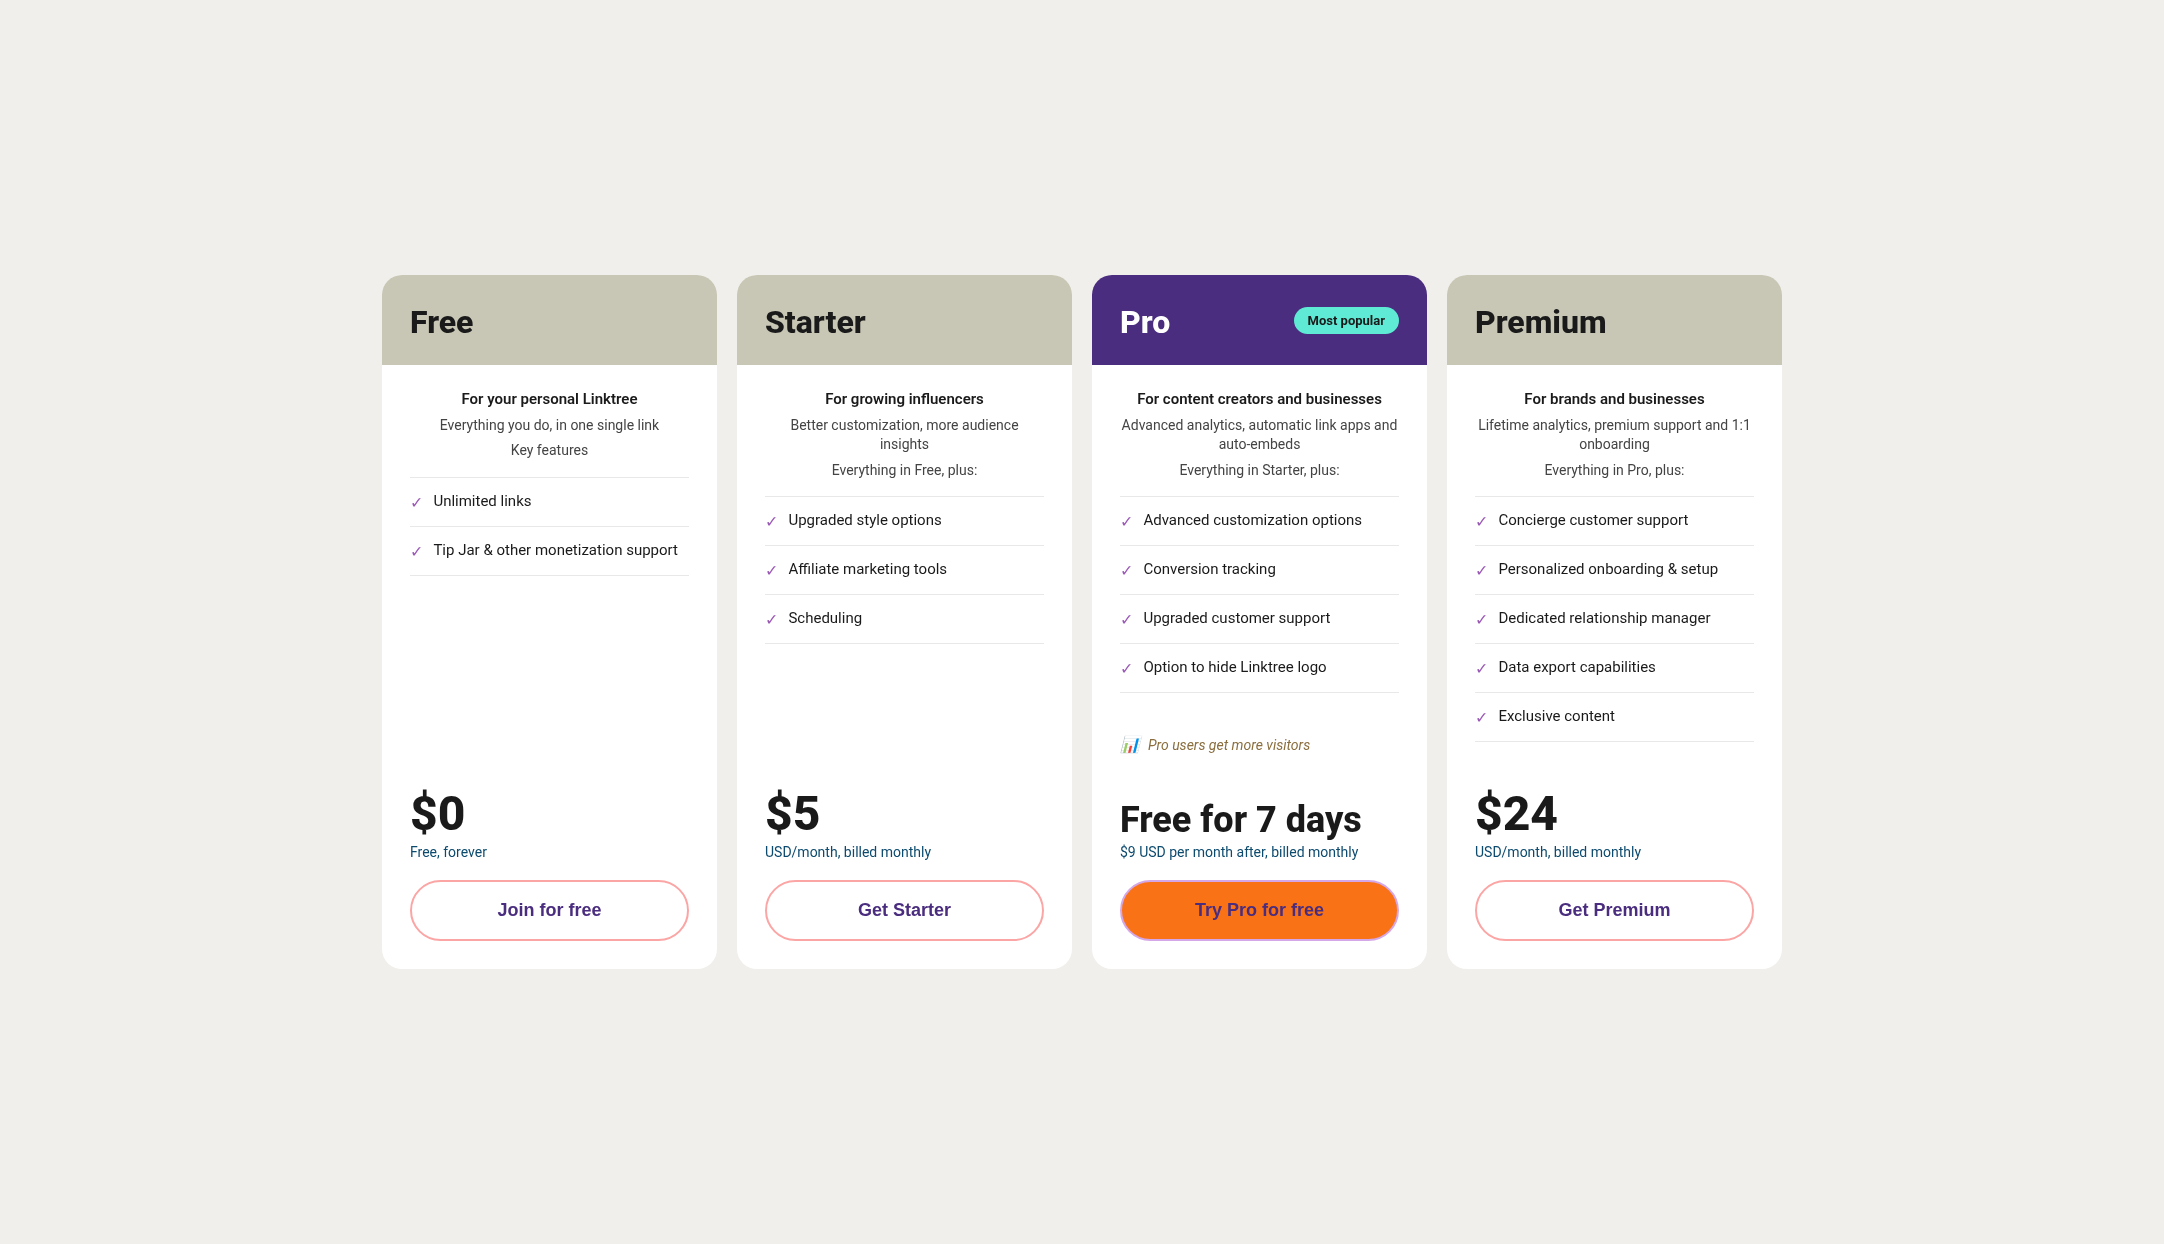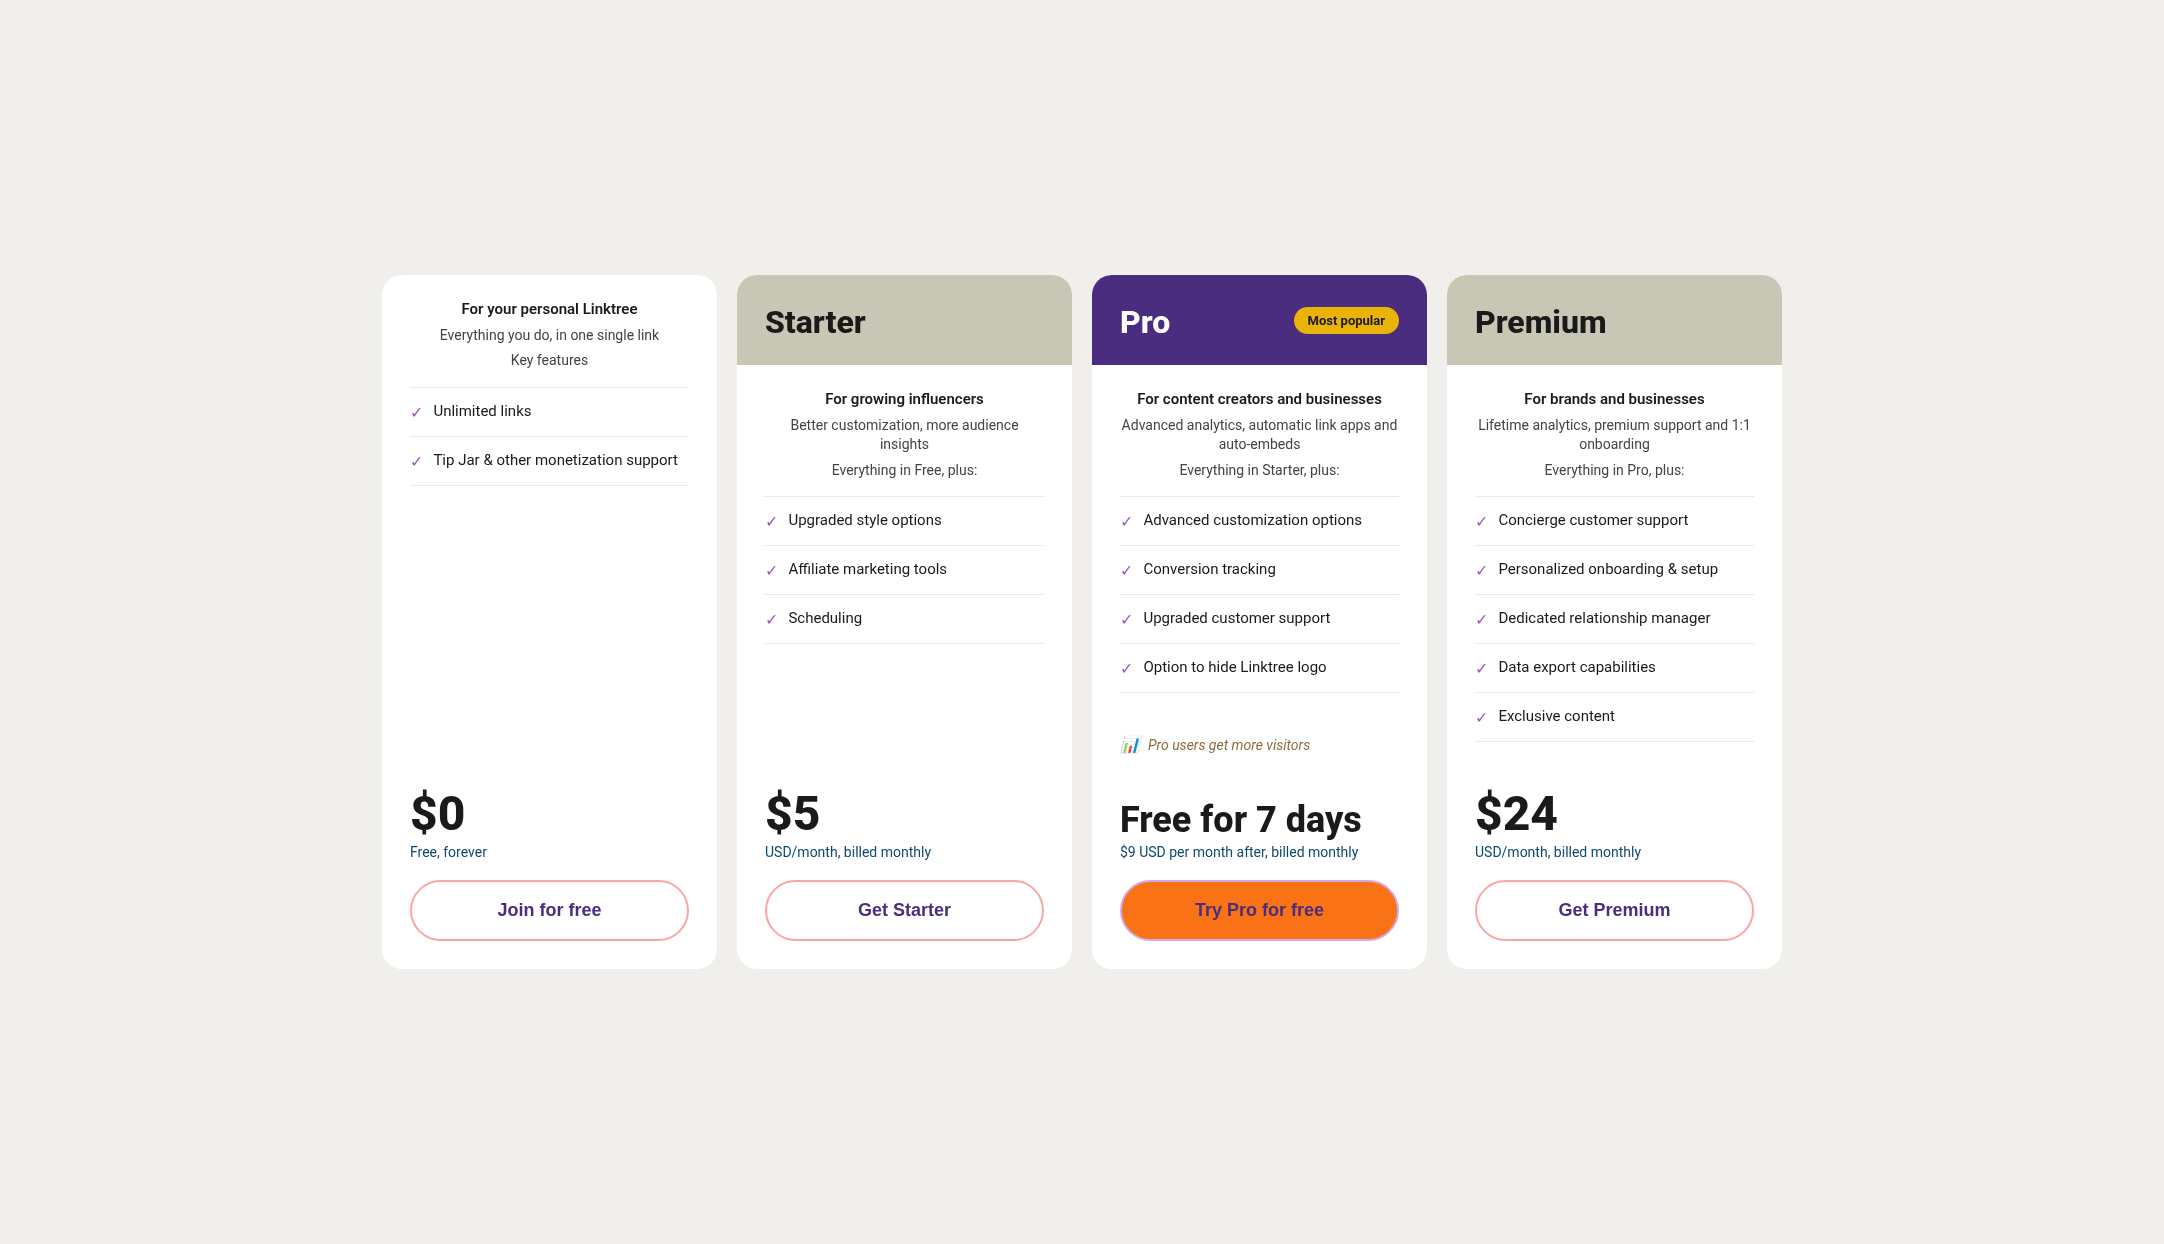--- a/index.html
+++ b/index.html
@@ -53,21 +53,21 @@
       font-size: 32px;
       font-weight: 800;
       color: #1a1a1a;
     }
 
     .plan-header.pro-header .plan-title {
       color: #ffffff;
     }
 
     .most-popular-badge {
-      background: #eab308;
+      background: #5eead4;
       color: #1a1a1a;
       font-size: 13px;
       font-weight: 700;
       padding: 6px 14px;
       border-radius: 20px;
       white-space: nowrap;
       margin-top: 4px;
     }
 
     .plan-body {
@@ -183,20 +183,23 @@
       background: #f97316;
       border-color: #d4a8e8;
       color: #4a2d7e;
     }
   </style>
 </head>
 <body>
 
 <div class="pricing-grid">
 <div class="plan-card">
+      <div class="plan-header free-header">
+        <div class="plan-title">Free</div>
+      </div>
       <div class="plan-body">
         <div class="plan-description">For your personal Linktree</div>
         <div class="plan-subtitle">Everything you do, in one single link</div>
         <div class="plan-includes">Key features</div>
         <ul class="features-list">
           <li class="feature-item">
             <span class="check-icon">✓</span>
             <span>Unlimited links</span>
           </li>
           <li class="feature-item">

